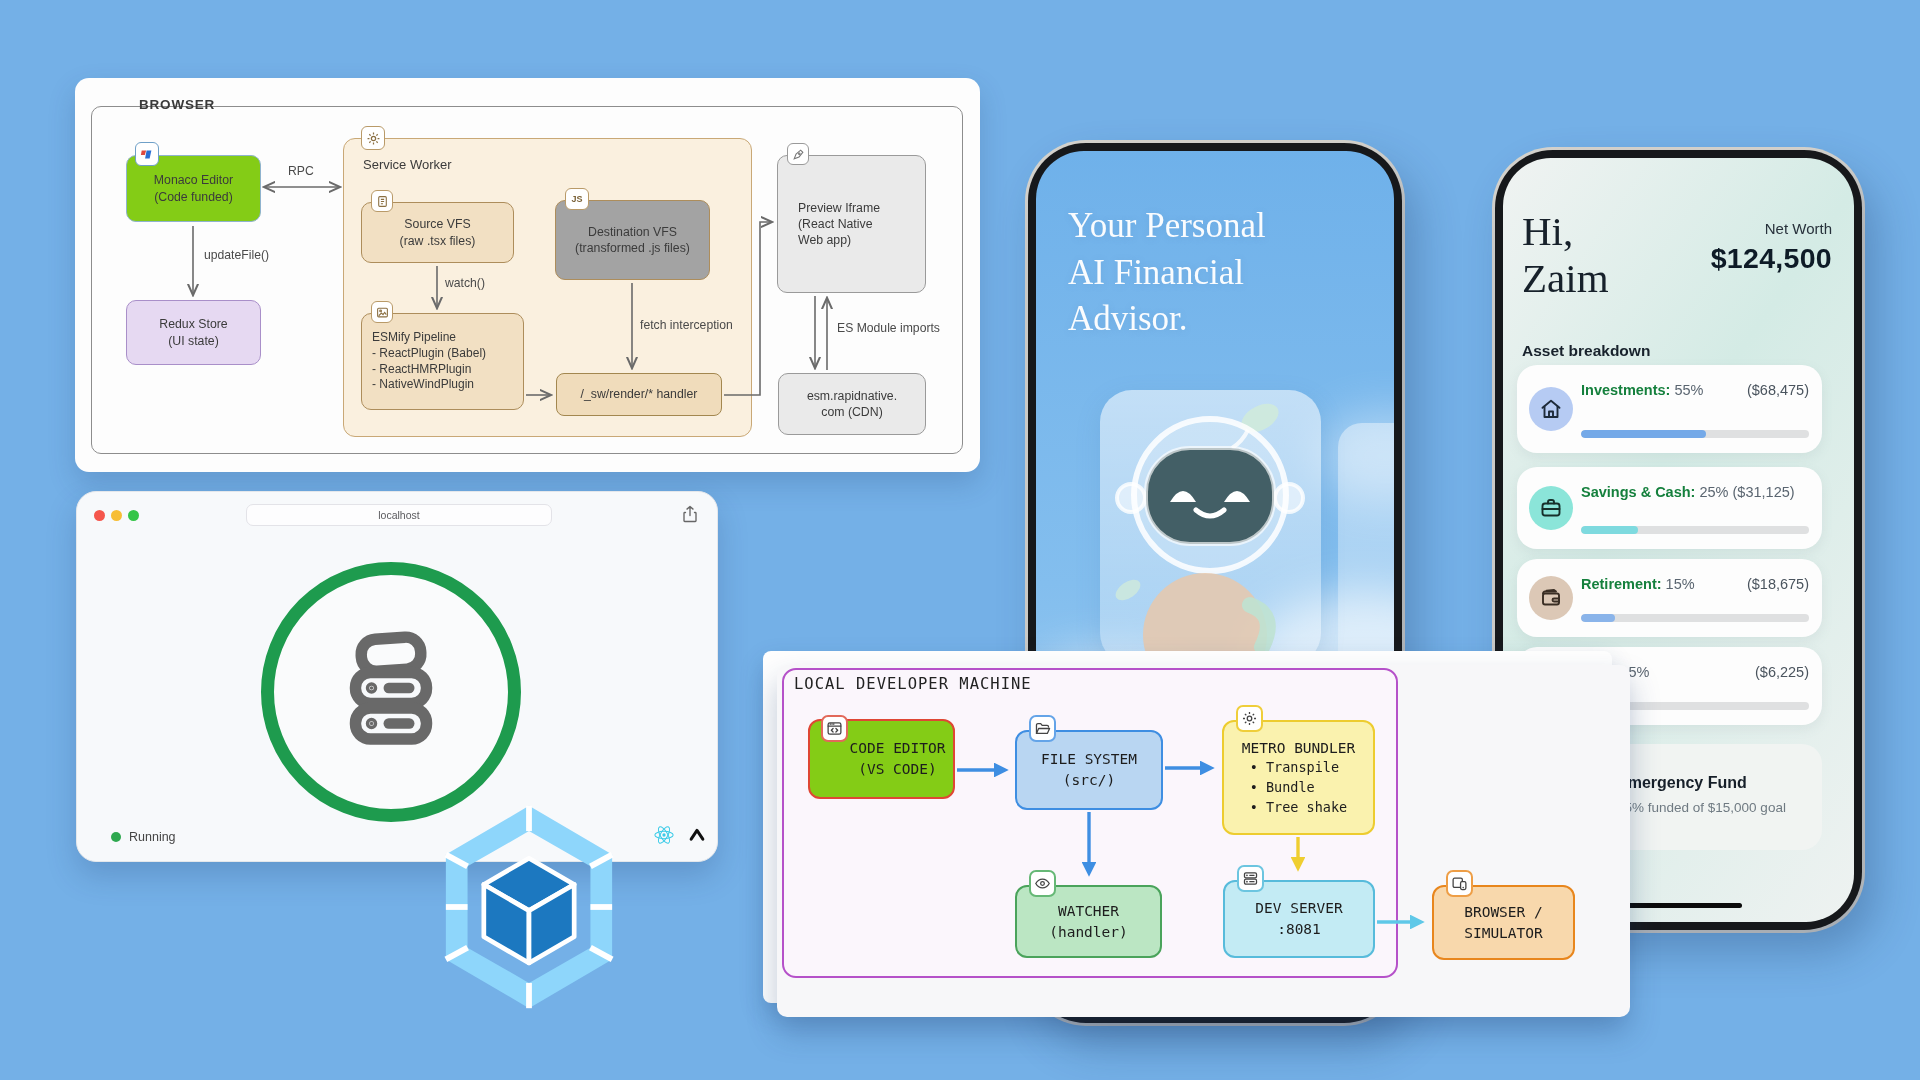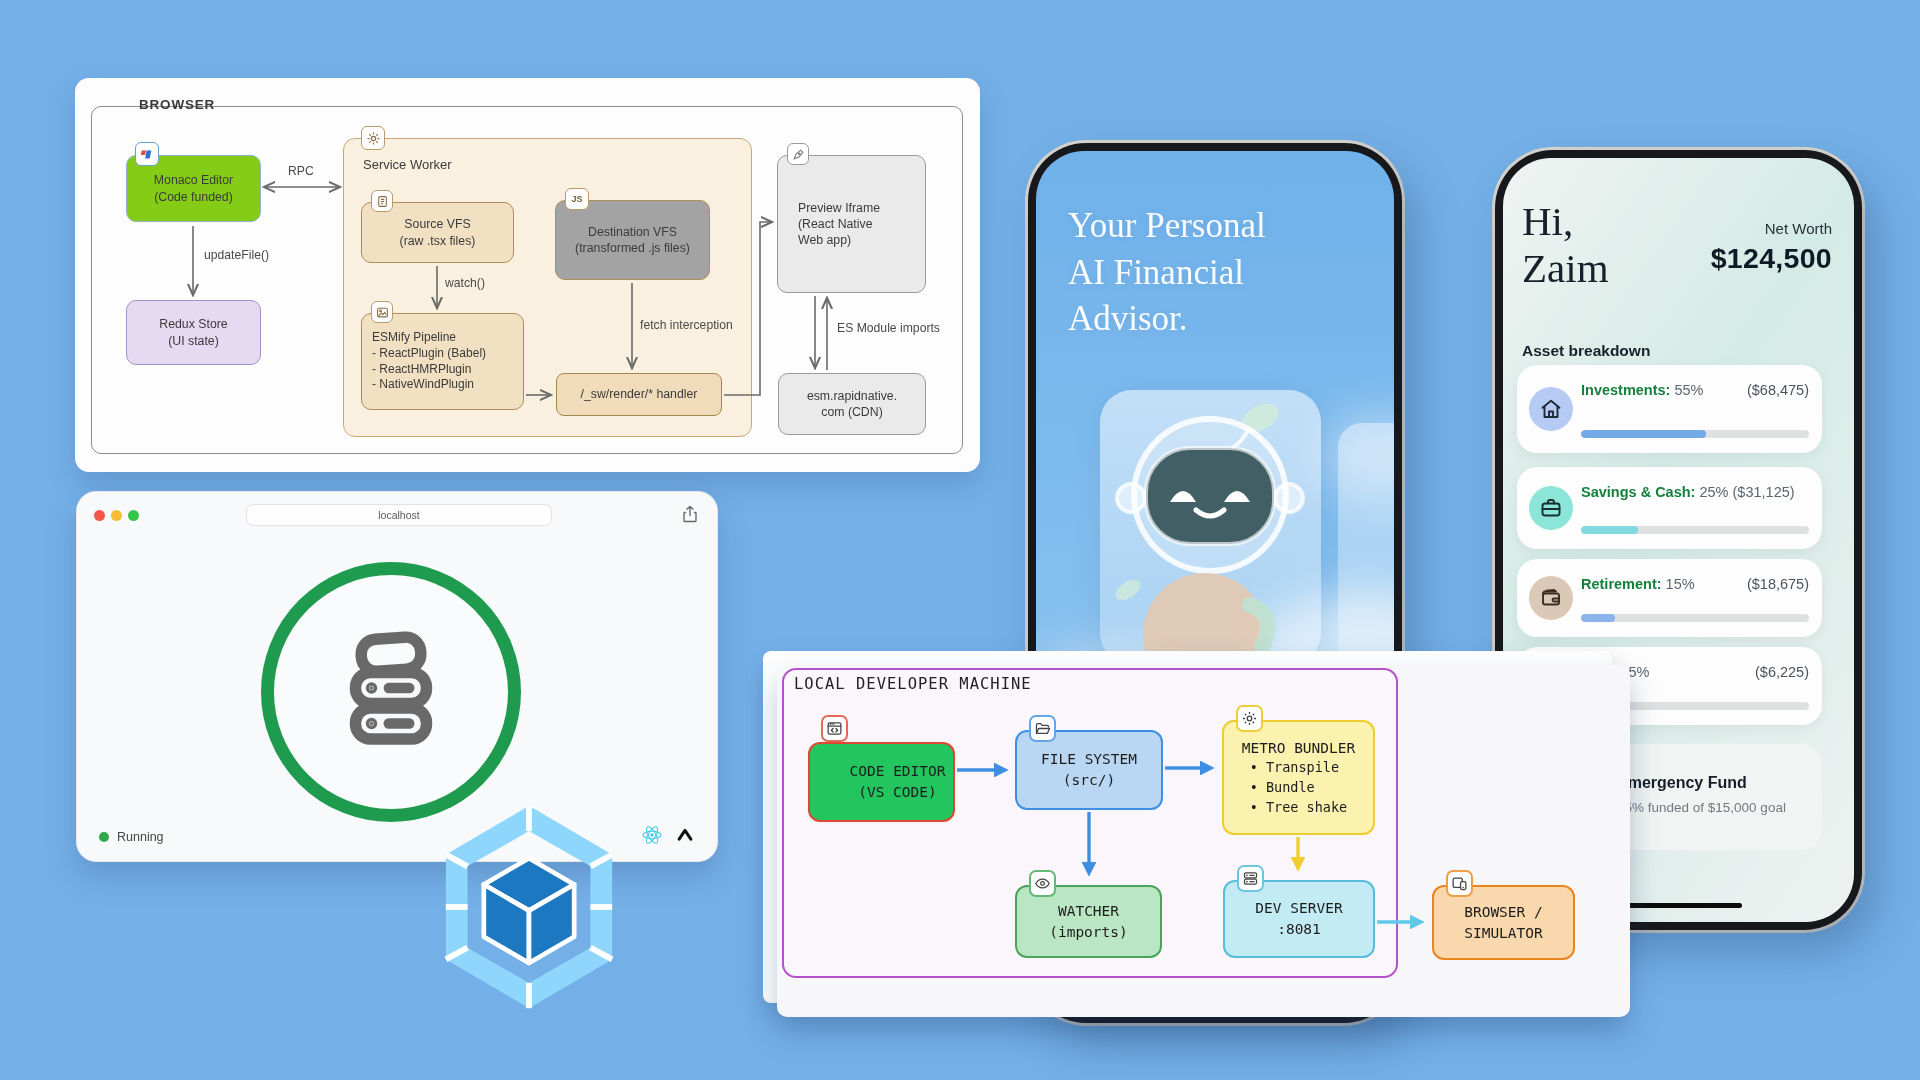--- a/index.html
+++ b/index.html
@@ -20,21 +20,21 @@
   svg.overlay { left:0; top:0; pointer-events:none; z-index:4; }
 
   
   .mac-window { left:76px; top:491px; width:642px; height:371px; background:#F7F9FB; border-radius:20px;
     border:1px solid #E4E7EB; box-shadow:0 14px 30px rgba(30,60,110,.22); }
   .traffic { width:11px; height:11px; border-radius:50%; top:18px; }
   .url-bar { left:169px; top:12px; width:306px; height:22px; background:#FDFDFE; border:1px solid #E3E3E8;
     border-radius:7px; display:flex; align-items:center; justify-content:center; font-size:10.5px; color:#5a5a5e; }
   .ring { left:184px; top:70px; width:260px; height:260px; border:13px solid #1E9B4E; border-radius:50%;
     display:flex; align-items:center; justify-content:center; background:rgba(255,255,255,.35); }
-  .win-footer { left:0; bottom:10px; width:100%; height:28px; display:flex; align-items:center; padding:0 22px; }
+  .win-footer { left:12px; bottom:10px; width:100%; height:28px; display:flex; align-items:center; padding:0 22px; }
   .status-dot { width:10px; height:10px; border-radius:50%; background:#2EA84F; margin-right:8px; }
   .status-text { font-size:12.5px; color:#454545; }
 
   
   .dev-card { left:763px; top:651px; width:849px; height:352px; background:#FEFEFE; border-radius:8px;
     box-shadow:0 10px 24px rgba(30,60,110,.20); z-index:30; }
   .dev-card::before { content:""; position:absolute; left:14px; top:14px; right:-18px; bottom:-14px;
     background:#F7F7F9; border-radius:10px; z-index:-1; box-shadow:0 16px 30px rgba(30,60,110,.28); }
   .dev-border { left:19px; top:17px; width:616px; height:310px; border:2.6px solid #B551C9; border-radius:14px;
     background:#FBF6FC; }
@@ -54,21 +54,21 @@
   .p1-headline { font-family:"Liberation Serif", serif; color:#FAFCFE; font-size:35px; line-height:1.33;
     left:32px; top:52px; text-shadow:0 1px 6px rgba(90,140,190,.25); }
   .cloud { background:#fff; border-radius:50%; filter:blur(22px); }
   .robot-card { left:64px; top:239px; width:221px; height:275px; border-radius:32px;
     background:linear-gradient(180deg, rgba(255,255,255,.55), rgba(255,255,255,.28)); overflow:hidden;
     box-shadow:0 8px 24px rgba(80,130,180,.18); }
   .side-card { left:302px; top:272px; width:70px; height:330px; border-radius:24px 0 0 24px;
     background:linear-gradient(180deg, rgba(255,255,255,.42), rgba(255,255,255,.22)); }
 
   .p2-greet { font-family:"Liberation Serif", serif; color:#17212B; font-size:41px; line-height:1.15;
-    left:19px; top:40px; }
+    left:19px; top:50px; }
   .p2-nw { right:22px; top:62px; text-align:right; }
   .p2-nw-label { font-size:15px; color:#27313B; }
   .p2-nw-value { font-size:28.5px; font-weight:bold; color:#0E1B27; margin-top:5px; letter-spacing:.3px; }
   .p2-section { left:19px; top:184px; font-size:15.5px; font-weight:bold; color:#18222C; }
   .asset-card { left:14px; width:305px; background:#FDFDFD; border-radius:20px;
     box-shadow:0 4px 12px rgba(120,140,150,.12); z-index:2; }
   .asset-icon { left:12px; top:50%; transform:translateY(-50%); width:44px; height:44px; border-radius:50%;
     display:flex; align-items:center; justify-content:center; }
   .asset-line { left:64px; top:17px; width:228px; font-size:14.5px; color:#5A6570; white-space:nowrap; }
   .asset-line b { color:#15803d; }
@@ -362,21 +362,21 @@
     <polygon points="50,30 75,44.5 50,59 25,44.5" fill="#1C78C0"></polygon>
     <polygon points="25,44.5 50,59 50,88 25,73.5" fill="#1C78C0"></polygon>
     <polygon points="75,44.5 50,59 50,88 75,73.5" fill="#1C78C0"></polygon>
   </g>
 </svg>
 
 <div class="abs dev-card">
   <div class="abs dev-border"></div>
   <div class="abs dev-title">LOCAL DEVELOPER MACHINE</div>
 
-  <div class="abs dev-box" style="left:45px; top:91px; width:147px; height:80px; background:#22c55e; border:2.6px solid #DF4734;padding-left:32px;">
+  <div class="abs dev-box" style="left:45px; top:68px; width:147px; height:80px; background:#84cc16; border:2.6px solid #DF4734;padding-left:32px;">
     <div>CODE EDITOR</div>
     <div>(VS CODE)</div>
   </div>
   <div class="abs dev-badge" style="left:58px; top:64px; border:2px solid #E2695A;">
     <svg width="17" height="17" viewBox="0 0 24 24" fill="none" stroke="#444" stroke-width="1.8" stroke-linecap="round" stroke-linejoin="round">
         <rect x="3" y="4" width="18" height="16" rx="2.5"></rect>
         <path d="M3 8.5h18"></path>
         <path d="M6 5.8h.01M8.5 5.8h.01M11 5.8h.01" stroke-width="2.2"></path>
         <path d="M10 12l-2.5 2.5L10 17M14 12l2.5 2.5L14 17"></path>
       </svg>
@@ -403,21 +403,21 @@
   </div>
   <div class="abs dev-badge" style="left:473px; top:54px; border:2px solid #EFCE3A;">
     <svg width="17" height="17" viewBox="0 0 24 24" fill="none" stroke="#444" stroke-width="1.8">
         <circle cx="12" cy="12" r="3.2"></circle>
         <path d="M12 2.8v2.8M12 18.4v2.8M2.8 12h2.8M18.4 12h2.8M5.5 5.5l2 2M16.5 16.5l2 2M18.5 5.5l-2 2M7.5 16.5l-2 2"></path>
       </svg>
   </div>
 
   <div class="abs dev-box" style="left:252px; top:234px; width:147px; height:73px; background:#BBE6C3; border:2.6px solid #4AA35B;">
     <div>WATCHER</div>
-    <div>(imports)</div>
+    <div>(handler)</div>
   </div>
   <div class="abs dev-badge" style="left:266px; top:219px; border:2px solid #66B876;">
     <svg width="17" height="17" viewBox="0 0 24 24" fill="none" stroke="#444" stroke-width="1.8">
         <path d="M2.5 12S6 5.8 12 5.8 21.5 12 21.5 12 18 18.2 12 18.2 2.5 12 2.5 12z"></path>
         <circle cx="12" cy="12" r="2.6"></circle>
       </svg>
   </div>
 
   <div class="abs dev-box" style="left:460px; top:229px; width:152px; height:78px; background:#C3EBF4; border:2.6px solid #57BBDB;">
     <div>DEV SERVER</div>

